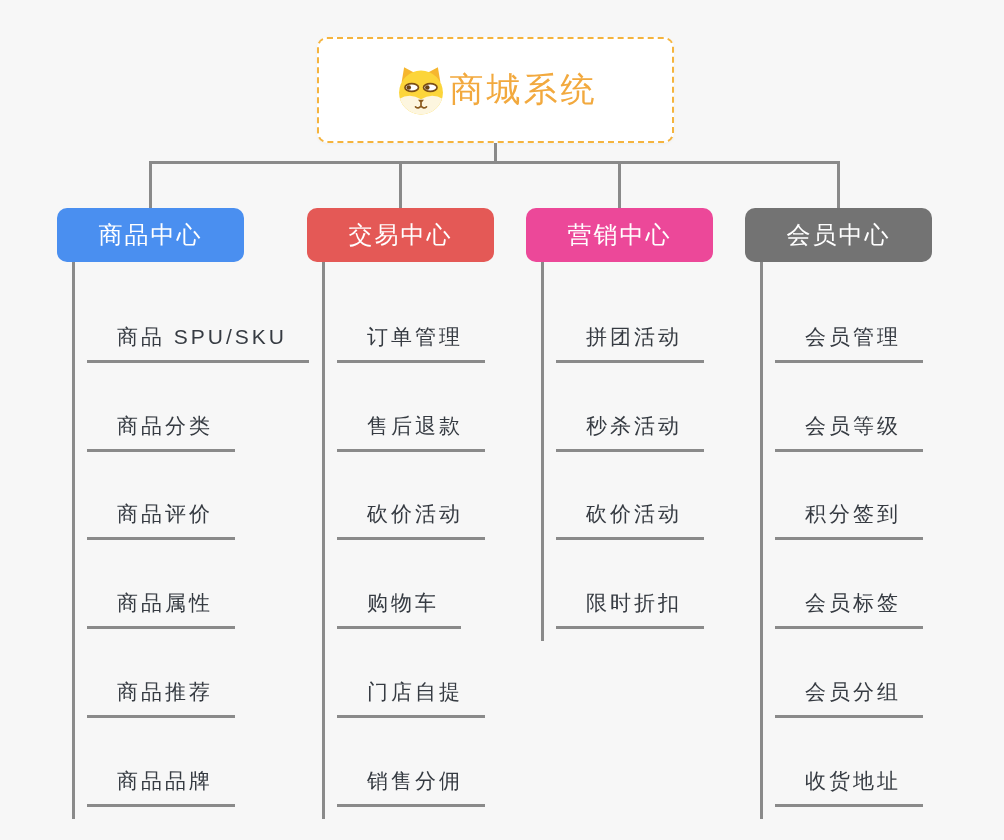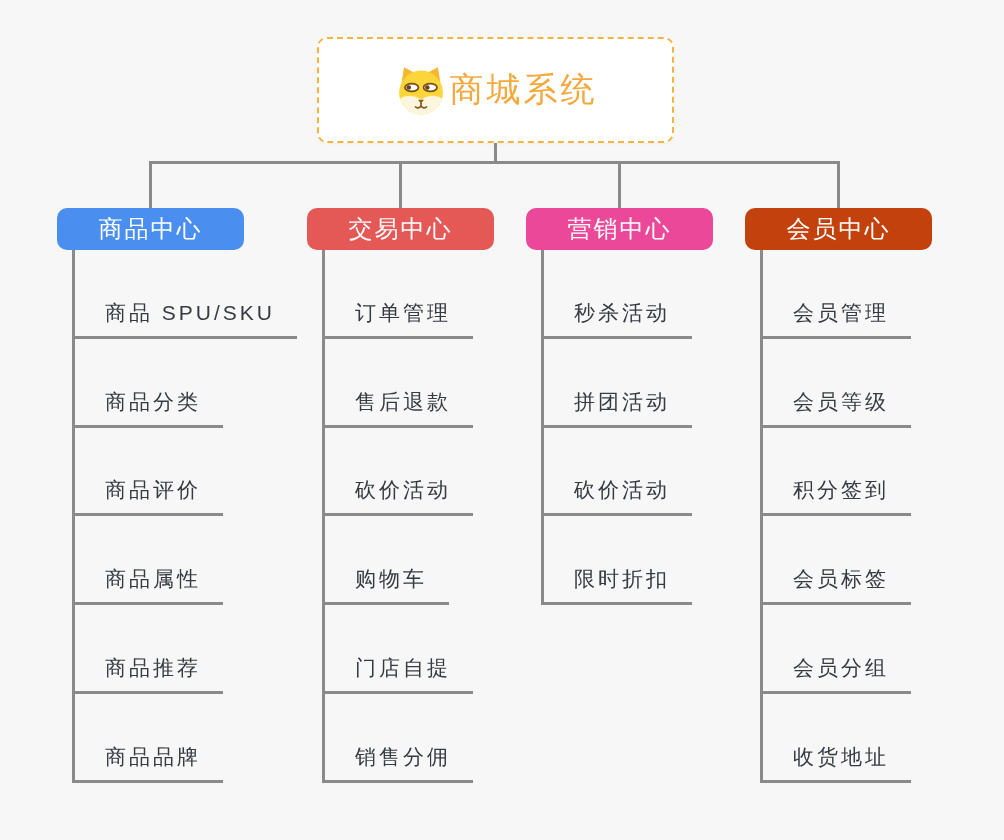--- a/index.html
+++ b/index.html
@@ -26,28 +26,28 @@
     white-space:nowrap;
   }
   .root-icon { width:54px; height:54px; flex:0 0 auto; }
 
   
   .line { position:absolute; background:#8a8a8a; }
 
   
   .branch { position:absolute; top:208px; }
   .branch-box {
-    width:187px; height:42px; box-sizing:border-box;
+    width:187px; height:54px; box-sizing:border-box;
     border-radius:10px;
     color:#ffffff; font-size:24px; letter-spacing:2px;
     display:flex; align-items:center; justify-content:center;
     white-space:nowrap;
   }
   .leaves {
-    list-style:none; margin:0 0 0 15px; padding:0;
+    list-style:none; margin:0 0 0 15px; padding:12px;
     border-left:3px solid #8a8a8a;
   }
   .leaves li {
     height:88.8px; box-sizing:border-box;
     display:flex; align-items:flex-end;
   }
   .leaf {
     display:block; box-sizing:border-box;
     border-bottom:3px solid #8a8a8a;
     padding:0 22px 9px 30px;
@@ -133,36 +133,36 @@
       <li>
           <span class="leaf">销售分佣</span>
         </li>
     </ul>
   </div>
 
   <div class="branch" style="left:526px;">
     <div class="branch-box" style="background: #ec4899;">营销中心</div>
     <ul class="leaves">
       <li>
-          <span class="leaf">秒杀活动</span>
+          <span class="leaf">拼团活动</span>
         </li>
       <li>
-          <span class="leaf">拼团活动</span>
+          <span class="leaf">秒杀活动</span>
         </li>
       <li>
           <span class="leaf">砍价活动</span>
         </li>
       <li>
           <span class="leaf">限时折扣</span>
         </li>
     </ul>
   </div>
 
   <div class="branch" style="left:745px;">
-    <div class="branch-box" style="background: #c2410c;">会员中心</div>
+    <div class="branch-box" style="background: #737373;">会员中心</div>
     <ul class="leaves">
       <li>
           <span class="leaf">会员管理</span>
         </li>
       <li>
           <span class="leaf">会员等级</span>
         </li>
       <li>
           <span class="leaf">积分签到</span>
         </li>

